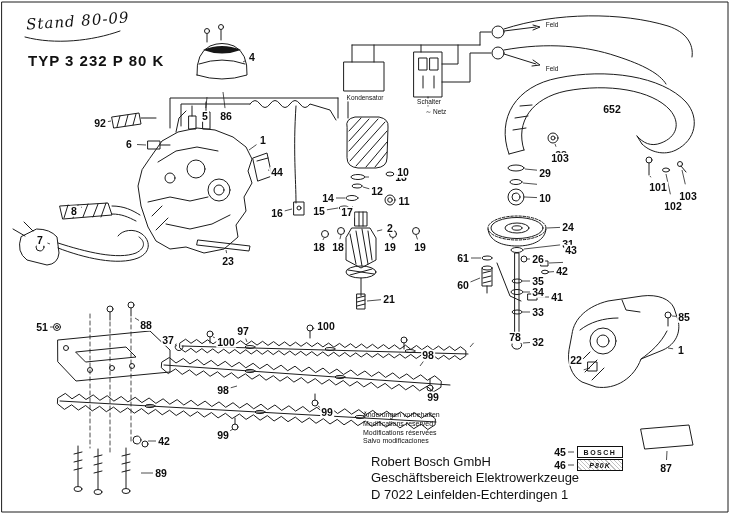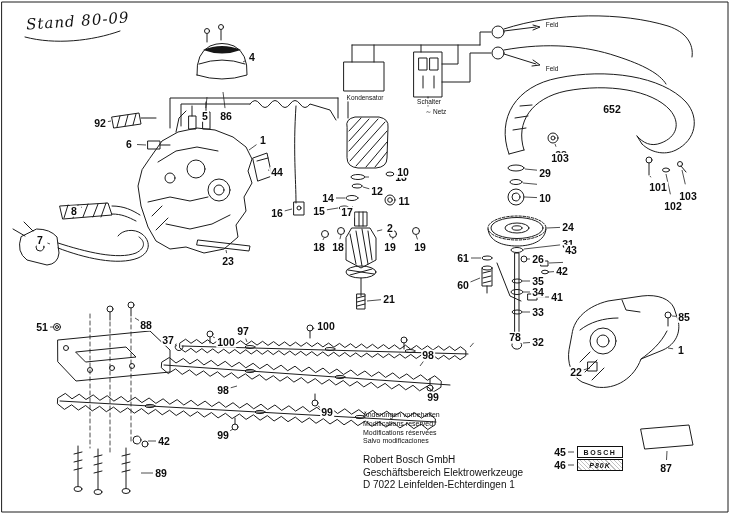--- a/index.html
+++ b/index.html
@@ -10,21 +10,21 @@
   #leader-lines line{stroke:#222;stroke-width:0.8;}
   .callout{position:absolute;transform:translate(-50%,-50%);font:bold 10.5px "Liberation Sans",sans-serif;
            color:#0d0d0d;background:#fff;padding:0 1px;line-height:1;z-index:4;white-space:nowrap;}
   .stamp{position:absolute;left:26px;top:12px;font:italic 15px "DejaVu Serif",serif;
          transform:rotate(-4deg);letter-spacing:1px;z-index:3;}
   .title{position:absolute;left:28px;top:52px;font:bold 15px "Liberation Sans",sans-serif;
          letter-spacing:1px;z-index:3;}
   .tinylabel{position:absolute;transform:translate(-50%,-50%);font:6.5px/1.1 "Liberation Sans",sans-serif;
              color:#111;background:#fff;z-index:3;white-space:nowrap;padding:0 1px;}
   .textblock{position:absolute;font:7px/1.25 "Liberation Sans",sans-serif;color:#111;z-index:3;}
-  #address-block{font-size:10px;}
+  #address-block{font-size:13px;margin-left:8px;}
   .logo-box{position:absolute;border:1px solid #111;display:flex;align-items:center;justify-content:center;
             box-sizing:border-box;z-index:3;background:#fff;}
   .logo-box.hatched{background:repeating-linear-gradient(45deg,#fff 0 2px,#c2c2c2 2px 3px);}
   .logo-text{font:bold 7px "Liberation Sans",sans-serif;letter-spacing:1.5px;}
   .logo-text.italic{font-style:italic;letter-spacing:1px;}
 </style>
 </head>
 <body>
 
 <div id="stage">
@@ -440,41 +440,42 @@
       <div class="callout" style="left: 538px; top: 342px;">32</div>
       <div class="callout" style="left: 463px; top: 258px;">61</div>
       <div class="callout" style="left: 463px; top: 285px;">60</div>
       <div class="callout" style="left: 612px; top: 109px;">652</div>
       <div class="callout" style="left: 560px; top: 158px;">103</div>
       <div class="callout" style="left: 658px; top: 187px;">101</div>
       <div class="callout" style="left: 673px; top: 206px;">102</div>
       <div class="callout" style="left: 688px; top: 196px;">103</div>
       <div class="callout" style="left: 684px; top: 317px;">85</div>
       <div class="callout" style="left: 681px; top: 350px;">1</div>
-      <div class="callout" style="left: 576px; top: 372px;">22</div>
+      <div class="callout" style="left: 576px; top: 360px;">22</div>
       <div class="callout" style="left: 42px; top: 327px;">51</div>
       <div class="callout" style="left: 146px; top: 325px;">88</div>
       <div class="callout" style="left: 168px; top: 340px;">37</div>
       <div class="callout" style="left: 243px; top: 331px;">97</div>
       <div class="callout" style="left: 226px; top: 342px;">100</div>
       <div class="callout" style="left: 326px; top: 326px;">100</div>
       <div class="callout" style="left: 479px; top: 337px; margin-left: 36px;">78</div>
       <div class="callout" style="left: 428px; top: 355px;">98</div>
       <div class="callout" style="left: 223px; top: 390px;">98</div>
       <div class="callout" style="left: 433px; top: 397px;">99</div>
       <div class="callout" style="left: 327px; top: 412px;">99</div>
       <div class="callout" style="left: 223px; top: 435px;">99</div>
       <div class="callout" style="left: 164px; top: 441px;">42</div>
       <div class="callout" style="left: 161px; top: 473px;">89</div>
       <div class="callout" style="left: 560px; top: 452px;">45</div>
       <div class="callout" style="left: 560px; top: 465px;">46</div>
       <div class="callout" style="left: 666px; top: 468px;">87</div>
     </div>
 
   <div class="stamp">Stand 80-09</div>
+  <div class="title">TYP 3 232 P 80 K</div>
 
   <div class="tinylabel" style="left:365px;top:98px">Kondensator</div>
   <div class="tinylabel" style="left:429px;top:102px">Schalter</div>
   <div class="tinylabel" style="left:436px;top:112px">∼ Netz</div>
   <div class="tinylabel" style="left:552px;top:25px">Feld</div>
   <div class="tinylabel" style="left:552px;top:69px">Feld</div>
 
   <div id="notes-block" class="textblock" style="left:363px;top:411px">
       <div>Änderungen vorbehalten</div>
       <div>Modifications reserved</div>

